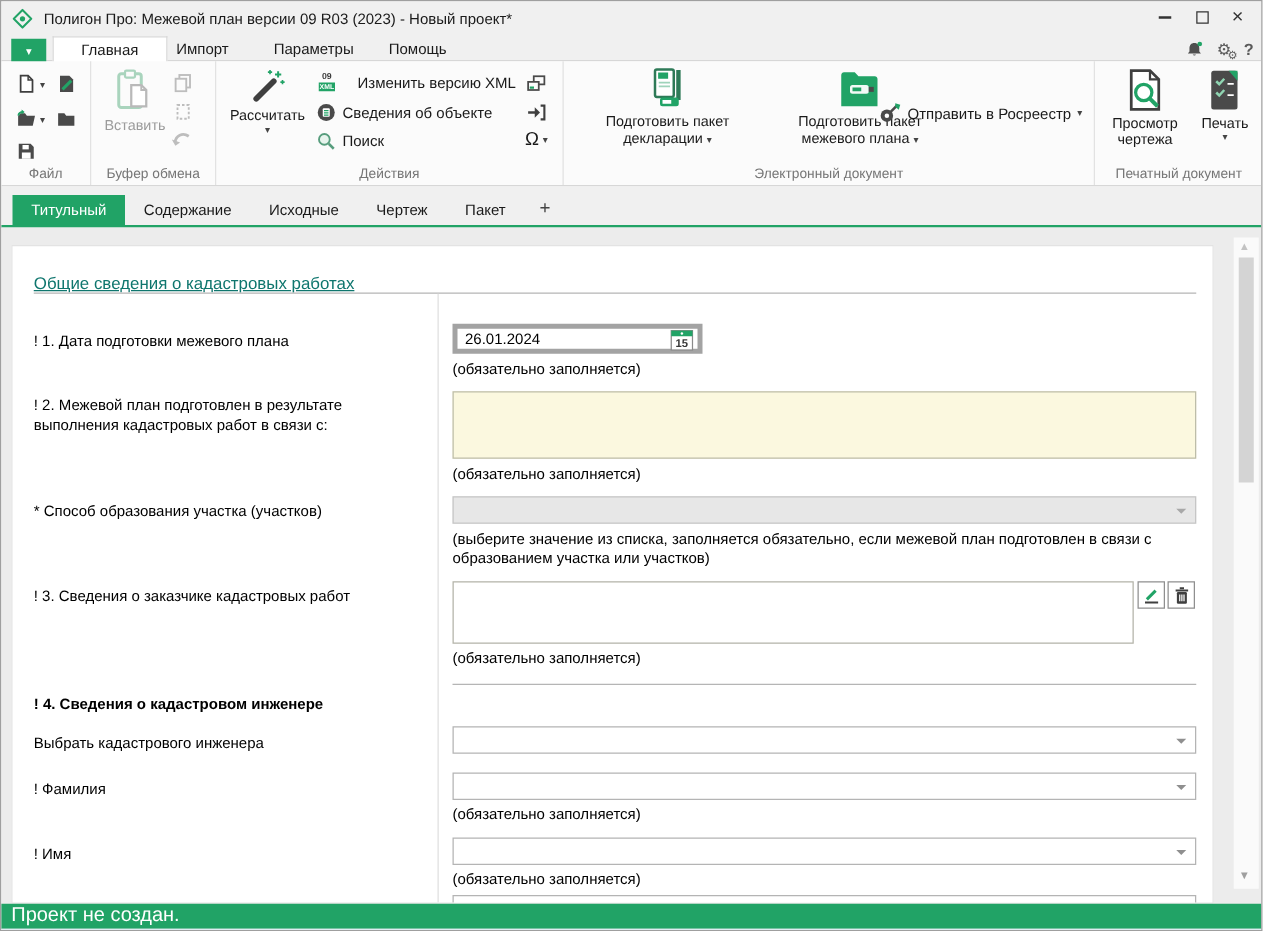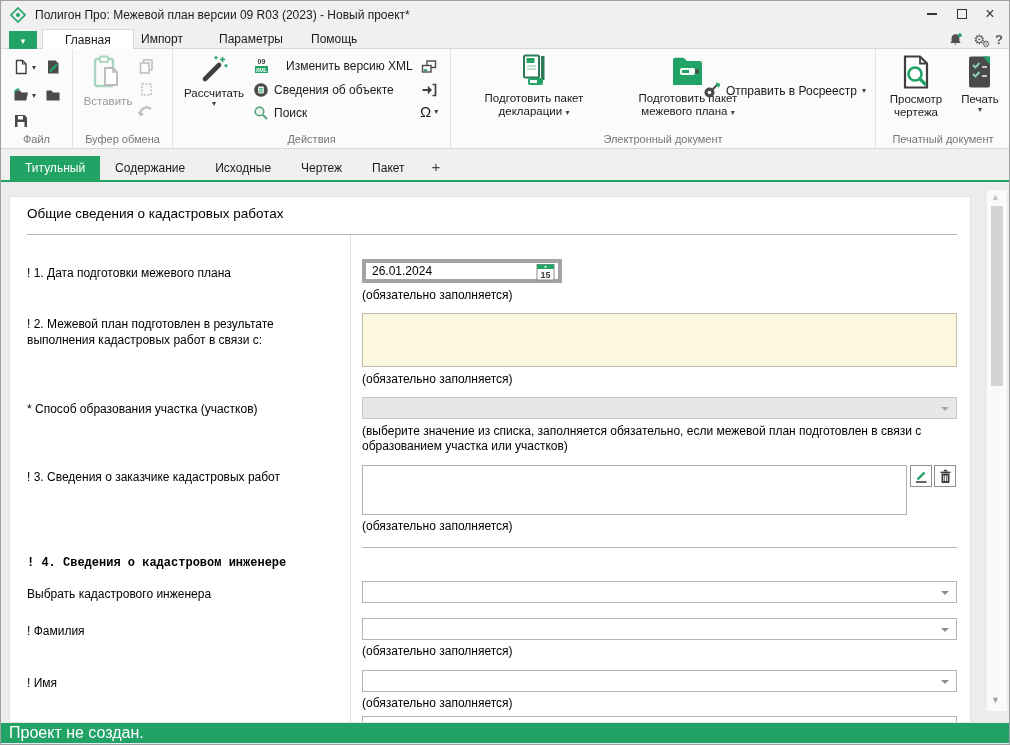--- a/index.html
+++ b/index.html
@@ -48,21 +48,21 @@
 
   
   .doctabs { position:absolute; left:0; top:148px; width:100%; height:33px; background:#f0f0f0; border-bottom:2px solid #21a366; display:flex; align-items:flex-end; padding-left:9px; }
   .dtab { height:24px; line-height:24px; padding:0 15px; font-size:12px; color:#1a1a1a; cursor:pointer; }
   .dtab.active { background:#21a366; color:#fff; }
   .dtab-add { height:24px; line-height:22px; padding:0 12px; font-size:15px; color:#444; cursor:pointer; }
 
   
   .content { position:absolute; left:0; top:181px; width:100%; height:541px; background:#ececec; }
   .card { position:absolute; left:8px; top:14px; width:962px; height:527px; background:#fff; border:1px solid #e3e3e3; overflow:hidden; }
-  .form-title { position:absolute; left:17px; top:9px; font-size:13.5px; color:#000000; }
+  .form-title { position:absolute; left:17px; top:22px; font-size:13.5px; color:#0f766e;text-decoration:underline; }
   .hr { position:absolute; left:17px; top:37px; width:930px; border-top:1px solid #b5b5b5; }
   .vline { position:absolute; left:340px; top:38px; bottom:0; border-left:1px solid #e0e0e0; }
   .flabel { position:absolute; left:17px; width:305px; font-size:12px; color:#000; line-height:16px; }
   .flabel.bold { font-weight:bold; }
   .fnote { position:absolute; left:352px; font-size:12px; color:#000; width:600px; line-height:15px; }
   .sep { position:absolute; left:352px; width:595px; border-top:1px solid #b5b5b5; }
   .dateinput { position:absolute; left:352px; width:200px; height:24px; border:4px solid #a3a3a3; background:#fff; display:flex; align-items:center; }
   .dateinput .val { flex:1; font-size:12px; padding-left:6px; color:#000; }
   .calbtn { width:22px; height:20px; margin-right:2px; display:flex; align-items:center; justify-content:center; cursor:pointer; }
   .ta { position:absolute; left:352px; border:1px solid #b3b3a8; background:#fff; }
@@ -340,21 +340,21 @@
           <rect x="2.5" y="2.6" width="10" height="1.6" fill="#3f3f3f"></rect>
           <rect x="5.8" y="0.8" width="3.4" height="1.6" fill="#3f3f3f"></rect>
           <line x1="5.8" y1="6.5" x2="5.8" y2="12" stroke="#fff" stroke-width="1"></line>
           <line x1="7.5" y1="6.5" x2="7.5" y2="12" stroke="#fff" stroke-width="1"></line>
           <line x1="9.2" y1="6.5" x2="9.2" y2="12" stroke="#fff" stroke-width="1"></line>
         </svg>
       </div>
       <div class="fnote" style="top:322px;">(обязательно заполняется)</div>
       <div class="sep" style="top:350px;"></div>
 
-      <div class="flabel bold" style="top:358px;width:330px;font-family:Liberation Mono, monospace;">! 4. Сведения о кадастровом инженере</div>
+      <div class="flabel bold" style="top:358px;width:330px;">! 4. Сведения о кадастровом инженере</div>
 
       <div class="flabel" style="top:389px;">Выбрать кадастрового инженера</div>
       <div class="sel" style="top:384px;">
           <span class="chev"></span>
         </div>
 
       <div class="flabel" style="top:426px;">! Фамилия</div>
       <div class="sel" style="top:421px;">
           <span class="chev"></span>
         </div>

